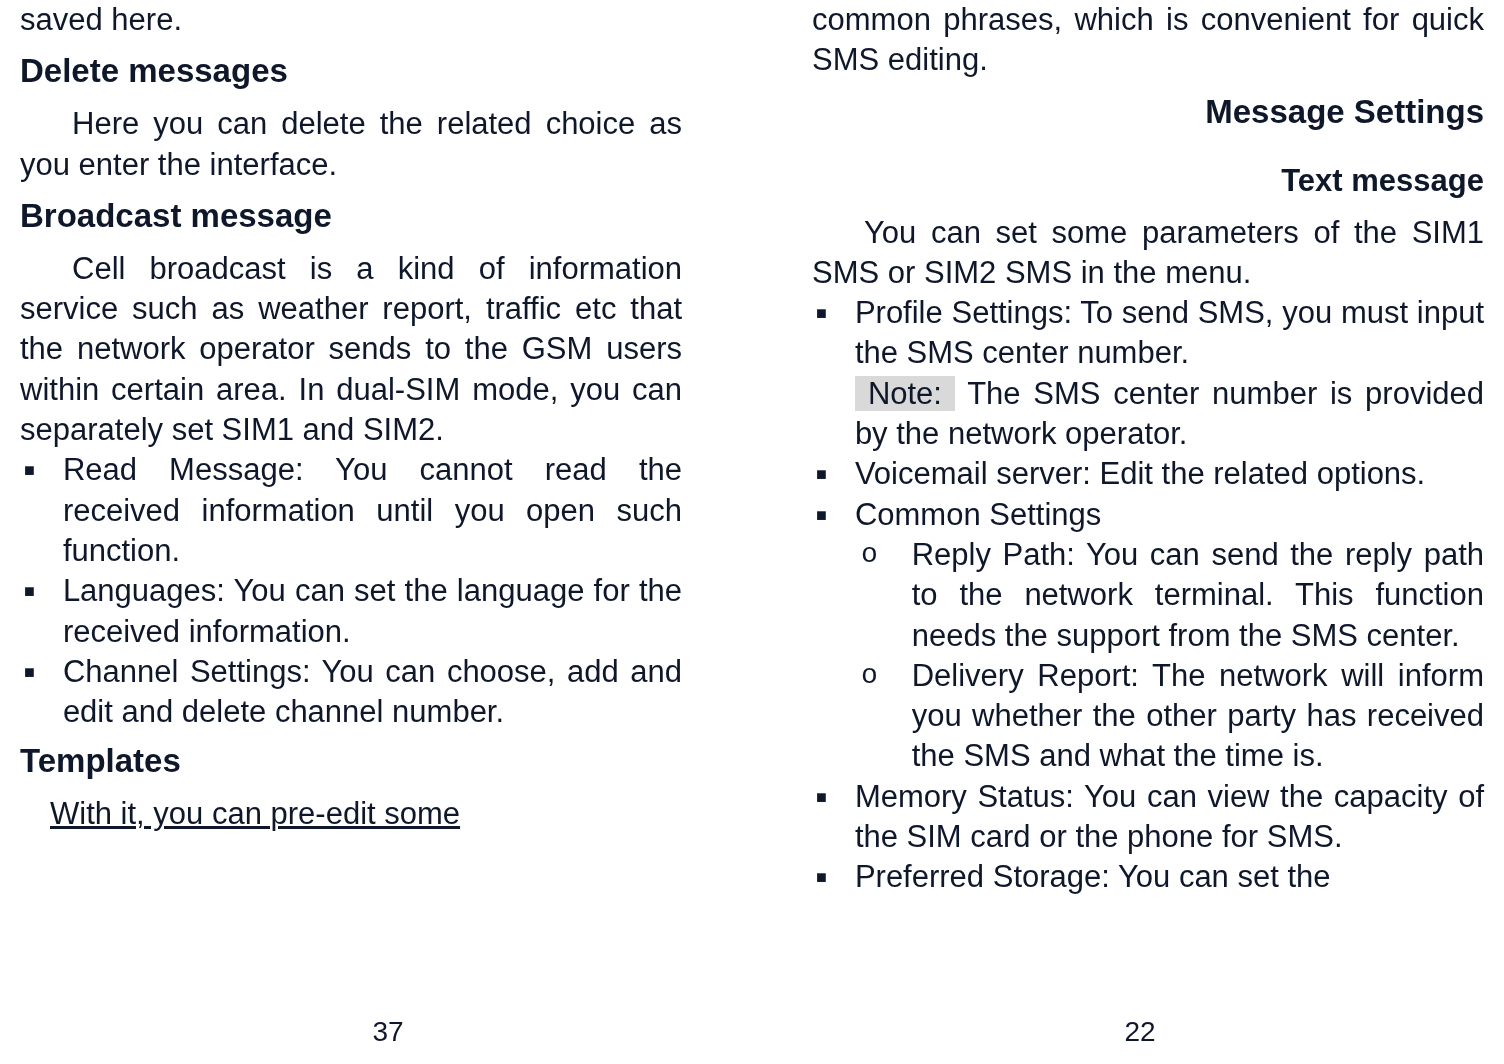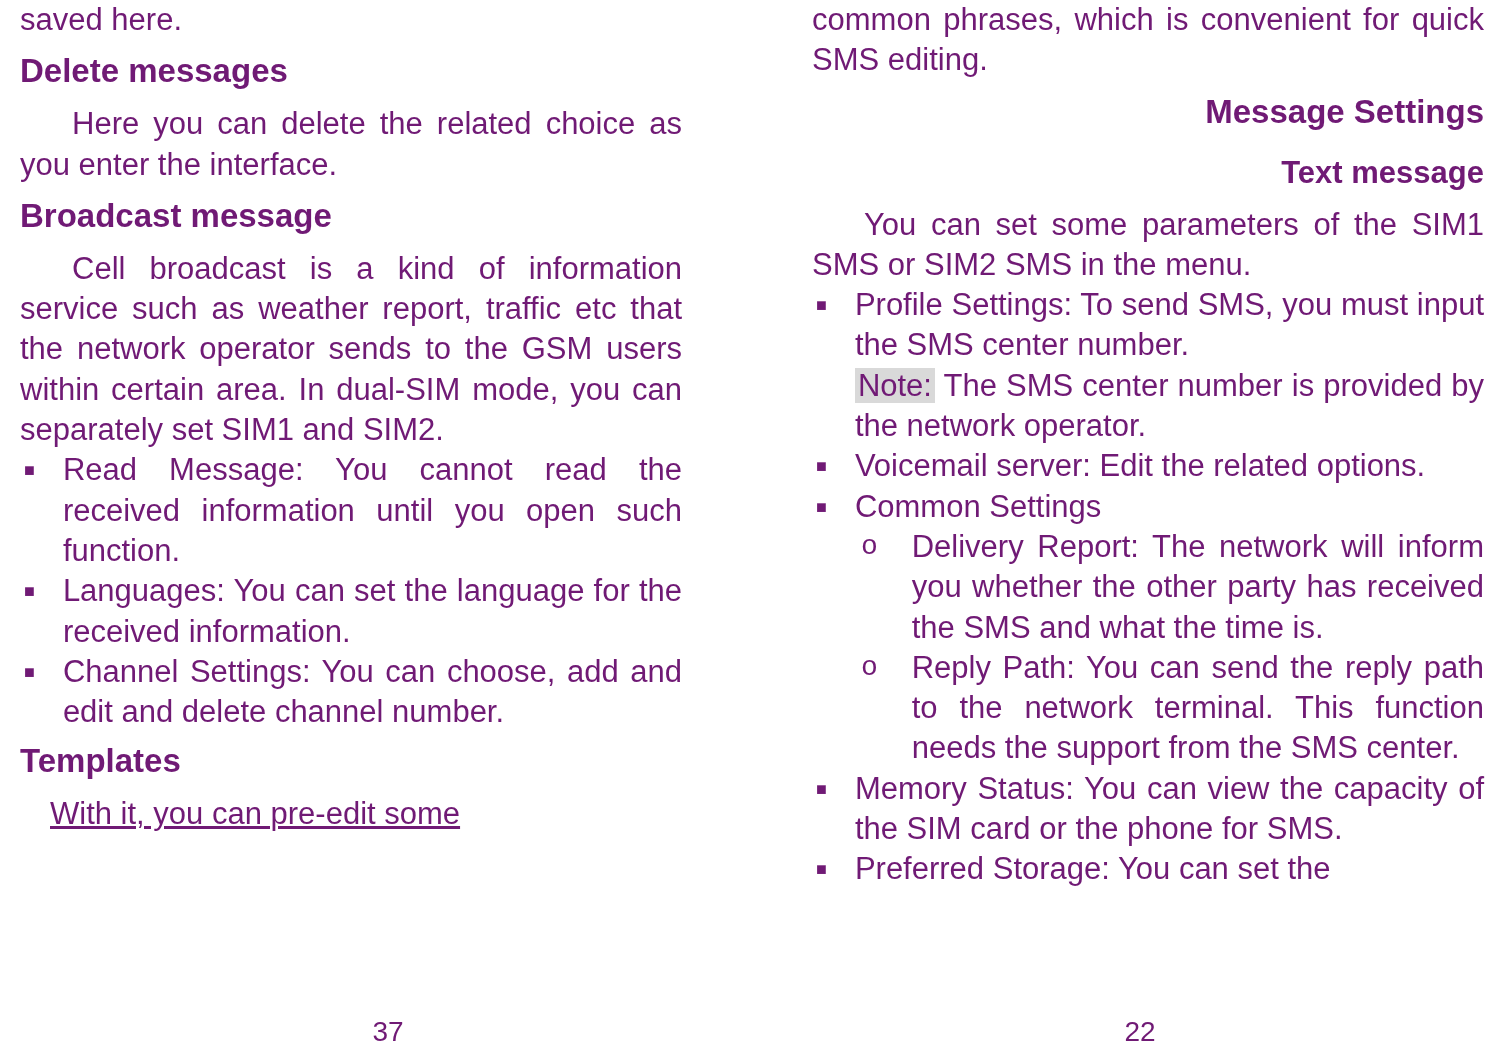--- a/index.html
+++ b/index.html
@@ -8,21 +8,21 @@
     background: #ffffff;
     width: 1504px;
     height: 1064px;
     overflow: hidden;
   }
   .spread {
     display: flex;
     width: 100%;
     height: 100%;
     font-family: "Segoe UI", Arial, Helvetica, sans-serif;
-    color: #701a75;
+    color: #0f172a;
   }
   .page {
     width: 50%;
     padding: 0 70px 0 20px;
     box-sizing: border-box;
     display: flex;
     flex-direction: column;
     position: relative;
   }
   .page.right {
@@ -97,21 +97,21 @@
     flex-shrink: 0;
   }
   ul.circle > li > .li-body {
     flex: 1;
     font-size: 31px;
     line-height: 1.3;
     text-align: justify;
   }
   .note-hl {
     background: #d9d9d9;
-    padding: 0 3px;
+    padding: 0 13px;
   }
   .pageno {
     position: absolute;
     bottom: 16px;
     left: 0;
     right: 0;
     text-align: center;
     font-size: 28px;
     margin-left: 24px;
   }
@@ -149,43 +149,43 @@
     <div class="body-text justify para" style="text-indent:30px;text-decoration:underline;">With it, you can pre-edit some</div>
 
     <div class="pageno">37</div>
   </div>
 
   <div class="page right">
     <div class="body-text justify para" style="margin-bottom:6px;">common phrases, which is convenient for quick SMS editing.</div>
 
     <div class="heading">Message Settings</div>
 
-    <div class="subheading" style="margin-top:10px;">Text message</div>
+    <div class="subheading" style="margin-top:18px;">Text message</div>
 
     <div class="body-text justify indent para">You can set some parameters of the SIM1 SMS or SIM2 SMS in the menu.</div>
 
     <ul class="square">
       <li>
         <div class="li-body">
           <span>Profile Settings: To send SMS, you must input the SMS center number.</span><br>
           <span class="note-hl">Note:</span><span> The SMS center number is provided by the network operator.</span>
         </div>
       </li>
       <li>
         <div class="li-body">Voicemail server: Edit the related options.</div>
       </li>
       <li>
         <div class="li-body">
           <span>Common Settings</span>
           <ul class="circle">
             <li>
-              <div class="li-body">Delivery Report: The network will inform you whether the other party has received the SMS and what the time is.</div>
+              <div class="li-body">Reply Path: You can send the reply path to the network terminal. This function needs the support from the SMS center.</div>
             </li>
             <li>
-              <div class="li-body">Reply Path: You can send the reply path to the network terminal. This function needs the support from the SMS center.</div>
+              <div class="li-body">Delivery Report: The network will inform you whether the other party has received the SMS and what the time is.</div>
             </li>
           </ul>
         </div>
       </li>
       <li>
         <div class="li-body">Memory Status: You can view the capacity of the SIM card or the phone for SMS.</div>
       </li>
       <li>
         <div class="li-body">Preferred Storage: You can set the</div>
       </li>

